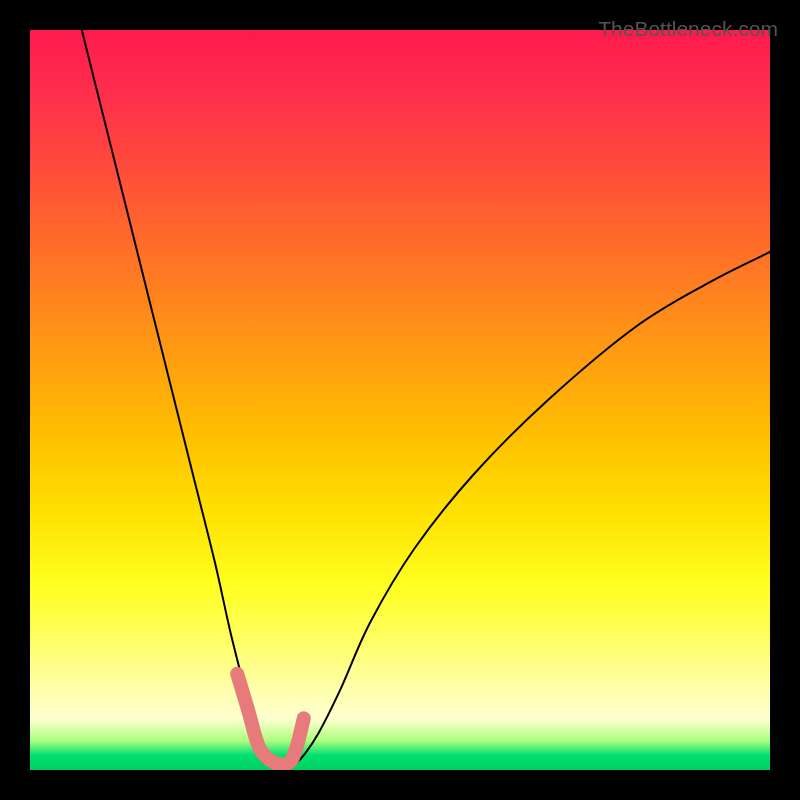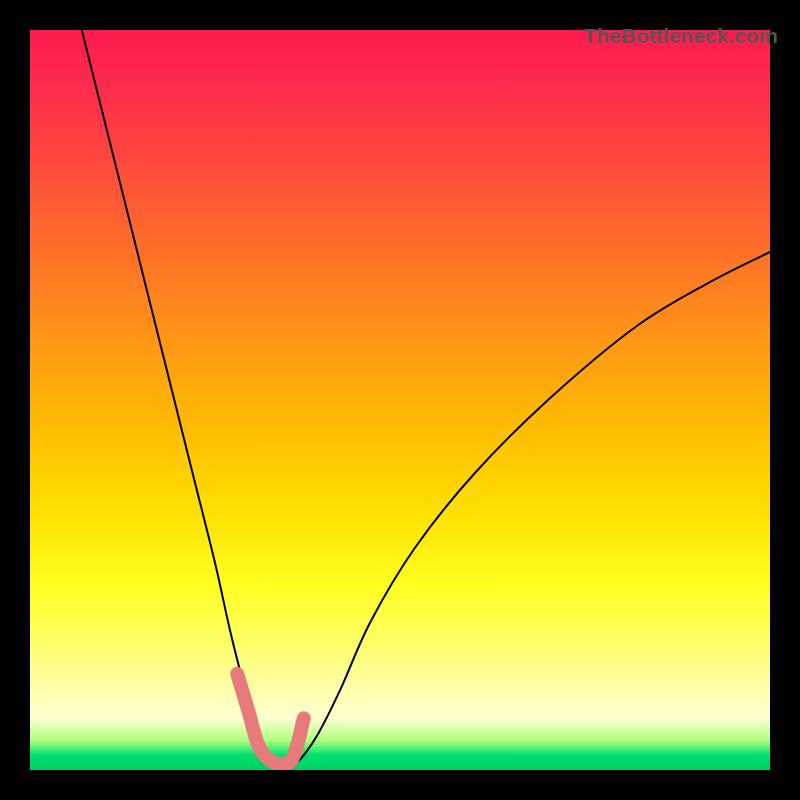--- a/index.html
+++ b/index.html
@@ -6,25 +6,25 @@
   body {
     width: 800px;
     height: 800px;
     background: #000;
     position: relative;
     font-family: Arial, sans-serif;
     overflow: hidden;
   }
   .watermark {
     position: absolute;
-    top: 24px;
+    top: 17px;
     right: 22px;
     color: #555;
     font-size: 21px;
-    font-weight: 700;
+    font-weight: 400;
     z-index: 10;
   }
   .plot-area {
     position: absolute;
     left: 30px;
     top: 30px;
     width: 740px;
     height: 740px;
     background: linear-gradient(to bottom,
       #ff1a4d 0%,

